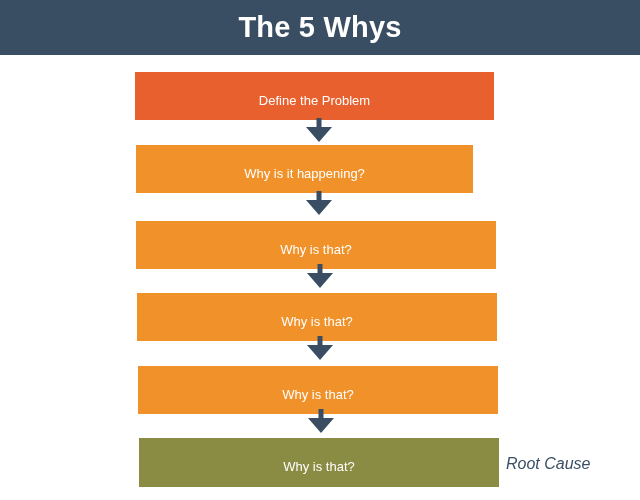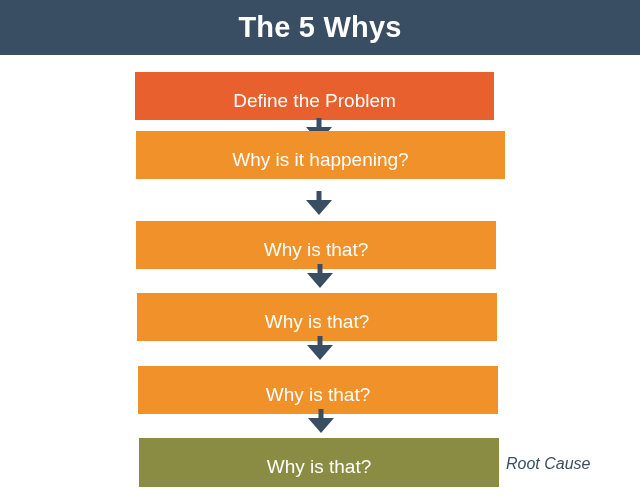--- a/index.html
+++ b/index.html
@@ -48,21 +48,21 @@
   }
   .step {
     position: absolute;
     display: flex;
     align-items: center;
     justify-content: center;
     box-sizing: border-box;
   }
   .step-label {
     color: #ffffff;
-    font-size: 19px;
+    font-size: 13px;
     line-height: 1;
     text-align: right;
     white-space: nowrap;
     margin-top: 8px;
   }
   .arrow {
     position: absolute;
     width: 28px;
     height: 25px;
   }
@@ -92,21 +92,21 @@
 
     <div class="step" id="step-0" style="left: 135px; top: 17px; width: 359px; height: 48px; background: rgb(233, 96, 47);">
       <span class="step-label">Define the Problem</span>
     </div>
     <div class="arrow" id="arrow-0" style="left: 305px; top: 63px;">
       <svg viewBox="0 0 28 25" xmlns="http://www.w3.org/2000/svg" aria-hidden="true">
         <path d="M11.5 0 H16.5 V9 H27 L14 24 L1 9 H11.5 Z" fill="#3a4e63"></path>
       </svg>
     </div>
 
-    <div class="step" id="step-1" style="left: 136px; top: 76px; width: 369px; height: 48px; background: rgb(240, 145, 42);">
+    <div class="step" id="step-1" style="left: 136px; top: 90px; width: 337px; height: 48px; background: rgb(240, 145, 42);">
       <span class="step-label">Why is it happening?</span>
     </div>
     <div class="arrow" id="arrow-1" style="left: 305px; top: 136px;">
       <svg viewBox="0 0 28 25" xmlns="http://www.w3.org/2000/svg" aria-hidden="true">
         <path d="M11.5 0 H16.5 V9 H27 L14 24 L1 9 H11.5 Z" fill="#3a4e63"></path>
       </svg>
     </div>
 
     <div class="step" id="step-2" style="left: 136px; top: 166px; width: 360px; height: 48px; background: rgb(240, 145, 42);">
       <span class="step-label">Why is that?</span>

